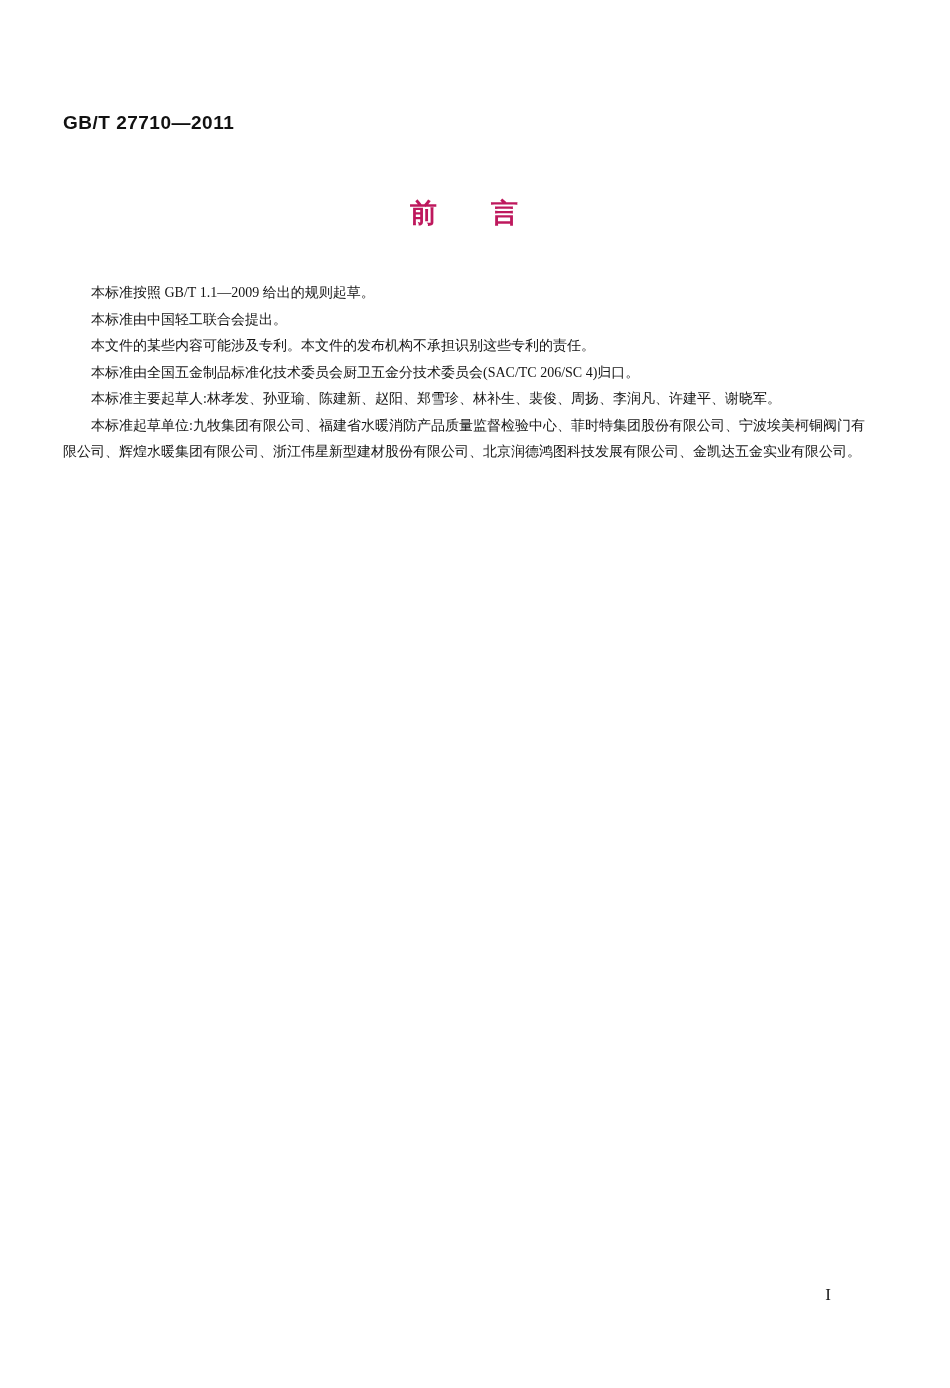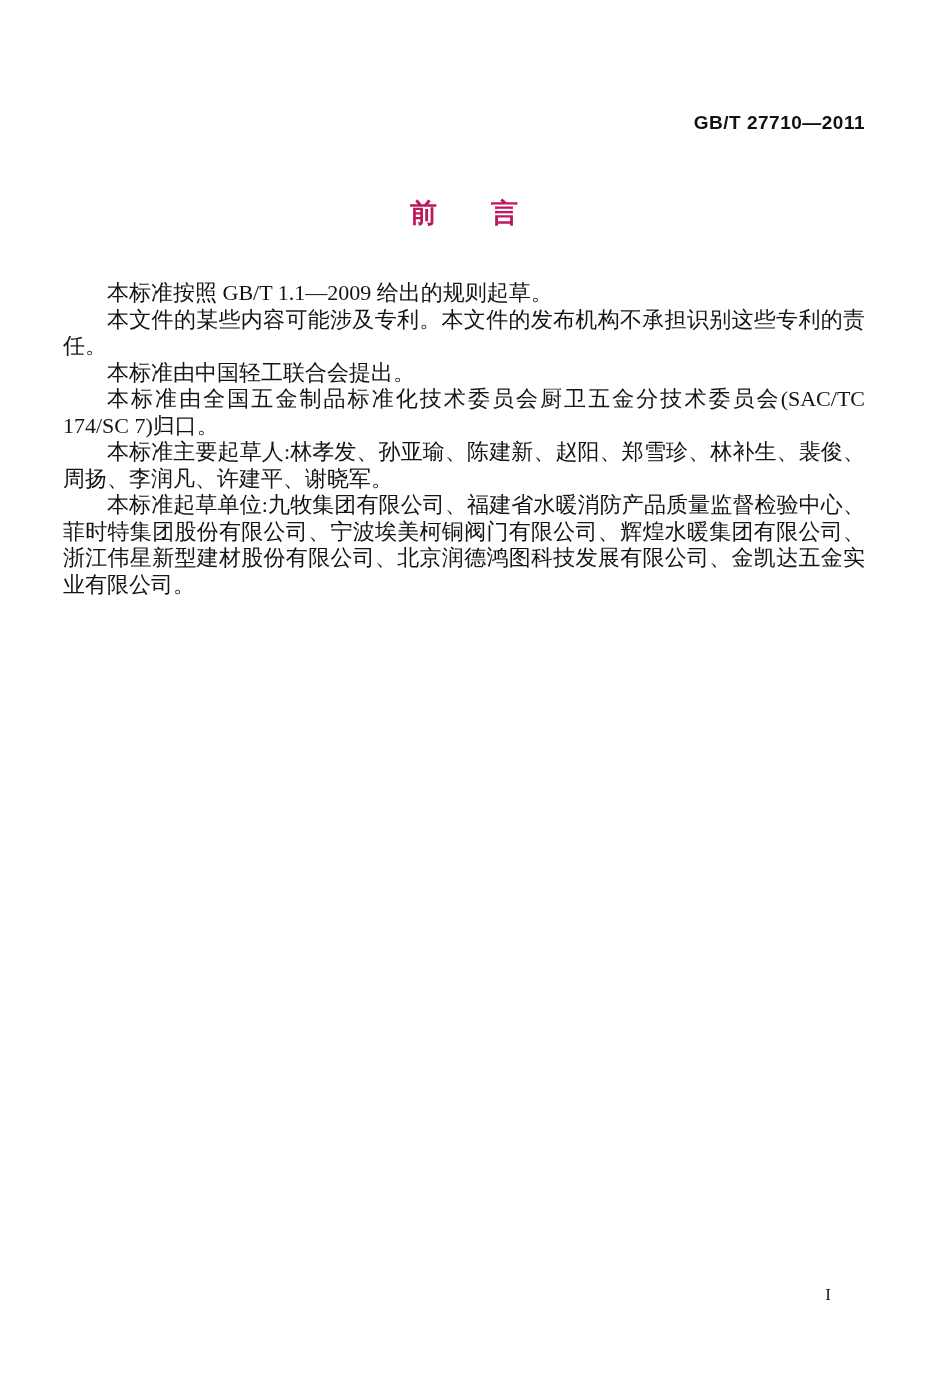--- a/index.html
+++ b/index.html
@@ -18,21 +18,20 @@
   .page {
     position: absolute;
     inset: 0;
     background: #ffffff;
   }
   .header-code {
     position: absolute;
     top: 112px;
     left: 63px;
     width: 802px;
-    text-align: right;
     font-family: "Liberation Sans", "DejaVu Sans", sans-serif;
     font-weight: bold;
     font-size: 19px;
     letter-spacing: 0.5px;
     color: #111111;
   }
   .doc-title {
     position: absolute;
     top: 195px;
     left: 63px;
@@ -41,21 +40,21 @@
     font-family: "Liberation Sans", "DejaVu Sans", sans-serif;
     font-weight: bold;
     font-size: 27px;
     color: #be185d;
   }
   .body-text {
     position: absolute;
     top: 280px;
     left: 63px;
     width: 802px;
-    font-size: 22px;
+    font-size: 14px;
     line-height: 26.5px;
     text-align: justify;
     text-justify: inter-ideograph;
     color: #141414;
   }
   .body-text p {
     margin: 0;
     text-indent: 2em;
   }
   .page-number {
@@ -73,22 +72,22 @@
 <body>
 
 <div class="page">
 
   <div class="header-code">GB/T 27710—2011</div>
 
   <div class="doc-title">前　　言</div>
 
   <div class="body-text">
     <p>本标准按照 GB/T 1.1—2009 给出的规则起草。</p>
+    <p>本标准由中国轻工联合会提出。</p>
     <p>本文件的某些内容可能涉及专利。本文件的发布机构不承担识别这些专利的责任。</p>
-    <p>本标准由中国轻工联合会提出。</p>
-    <p>本标准由全国五金制品标准化技术委员会厨卫五金分技术委员会(SAC/TC 174/SC 7)归口。</p>
+    <p>本标准由全国五金制品标准化技术委员会厨卫五金分技术委员会(SAC/TC 206/SC 4)归口。</p>
     <p>本标准主要起草人:林孝发、孙亚瑜、陈建新、赵阳、郑雪珍、林补生、裴俊、周扬、李润凡、许建平、谢晓军。</p>
     <p>本标准起草单位:九牧集团有限公司、福建省水暖消防产品质量监督检验中心、菲时特集团股份有限公司、宁波埃美柯铜阀门有限公司、辉煌水暖集团有限公司、浙江伟星新型建材股份有限公司、北京润德鸿图科技发展有限公司、金凯达五金实业有限公司。</p>
   </div>
 
   <div class="page-number">I</div>
 
 </div>
 
 </body></html>

